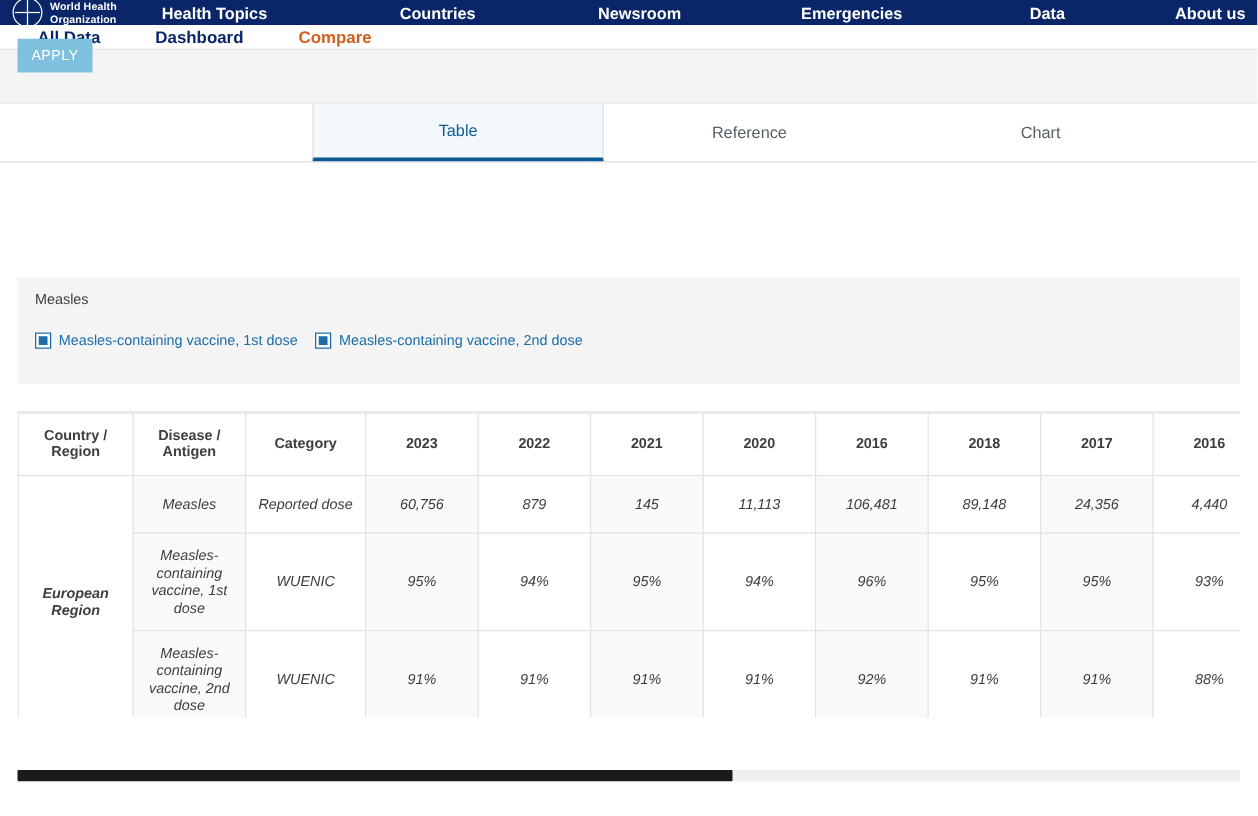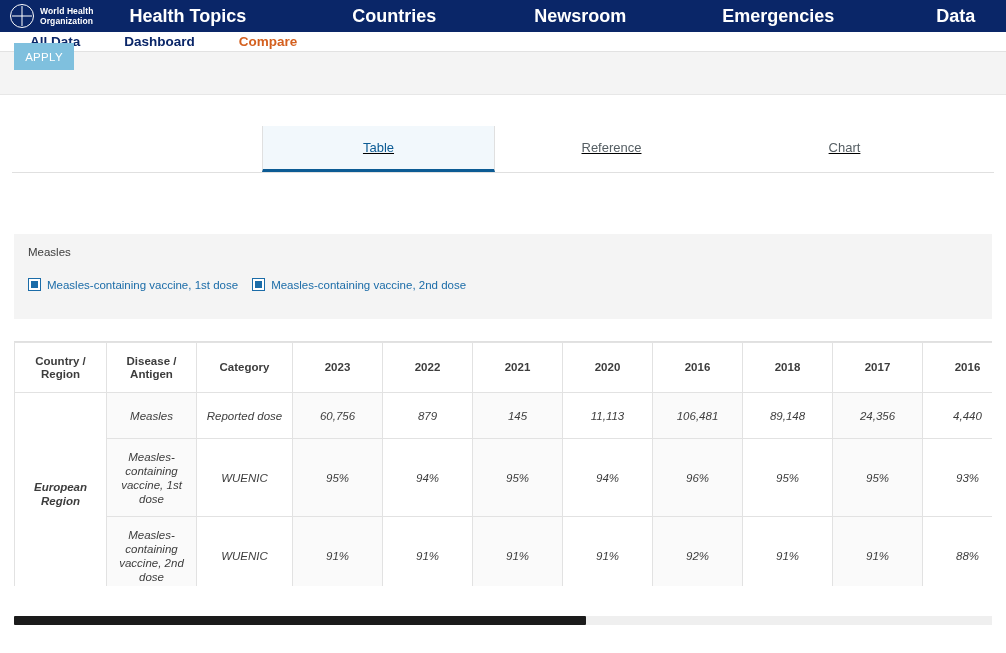--- a/index.html
+++ b/index.html
@@ -6,21 +6,21 @@
   html, body {
     margin: 0; padding: 0;
     width: 1006px; height: 653px;
     background: #ffffff;
     font-family: "Liberation Sans", sans-serif;
     overflow: hidden;
   }
 
   
   .topnav {
-    height: 32px;
+    height: 20px;
     background: #0a2668;
     display: flex;
     align-items: center;
     color: #ffffff;
     padding-left: 10px;
   }
   .who-logo {
     display: flex;
     align-items: center;
     gap: 6px;
@@ -55,21 +55,21 @@
     font-weight: bold;
     letter-spacing: .1px;
     white-space: nowrap;
   }
   .topnav-items {
     display: flex;
     align-items: center;
     flex: 1;
   }
   .topnav-item {
-    font-size: 18px;
+    font-size: 13px;
     font-weight: bold;
     color: #ffffff;
     white-space: nowrap;
     padding: 0 10px;
   }
   .ti-health { margin-left: 0px; }
   .ti-countries { margin-left: 86px; }
   .ti-newsroom { margin-left: 78px; }
   .ti-emergencies { margin-left: 76px; }
   .ti-data { margin-left: 82px; }
@@ -115,23 +115,22 @@
     align-items: center;
     justify-content: center;
     border: none;
     cursor: pointer;
   }
 
   
   .tabs-wrap {
     height: 108px;
     display: flex;
-    align-items: center;
-    padding: 0 12px;
-    text-decoration: underline;
+    align-items: flex-start;
+    padding: 0 0;
   }
   .tabs {
     display: flex;
     width: 100%;
     border-bottom: 1px solid #e0e0e0;
   }
   .tab {
     flex: 0 0 233px;
     height: 44px;
     display: flex;

